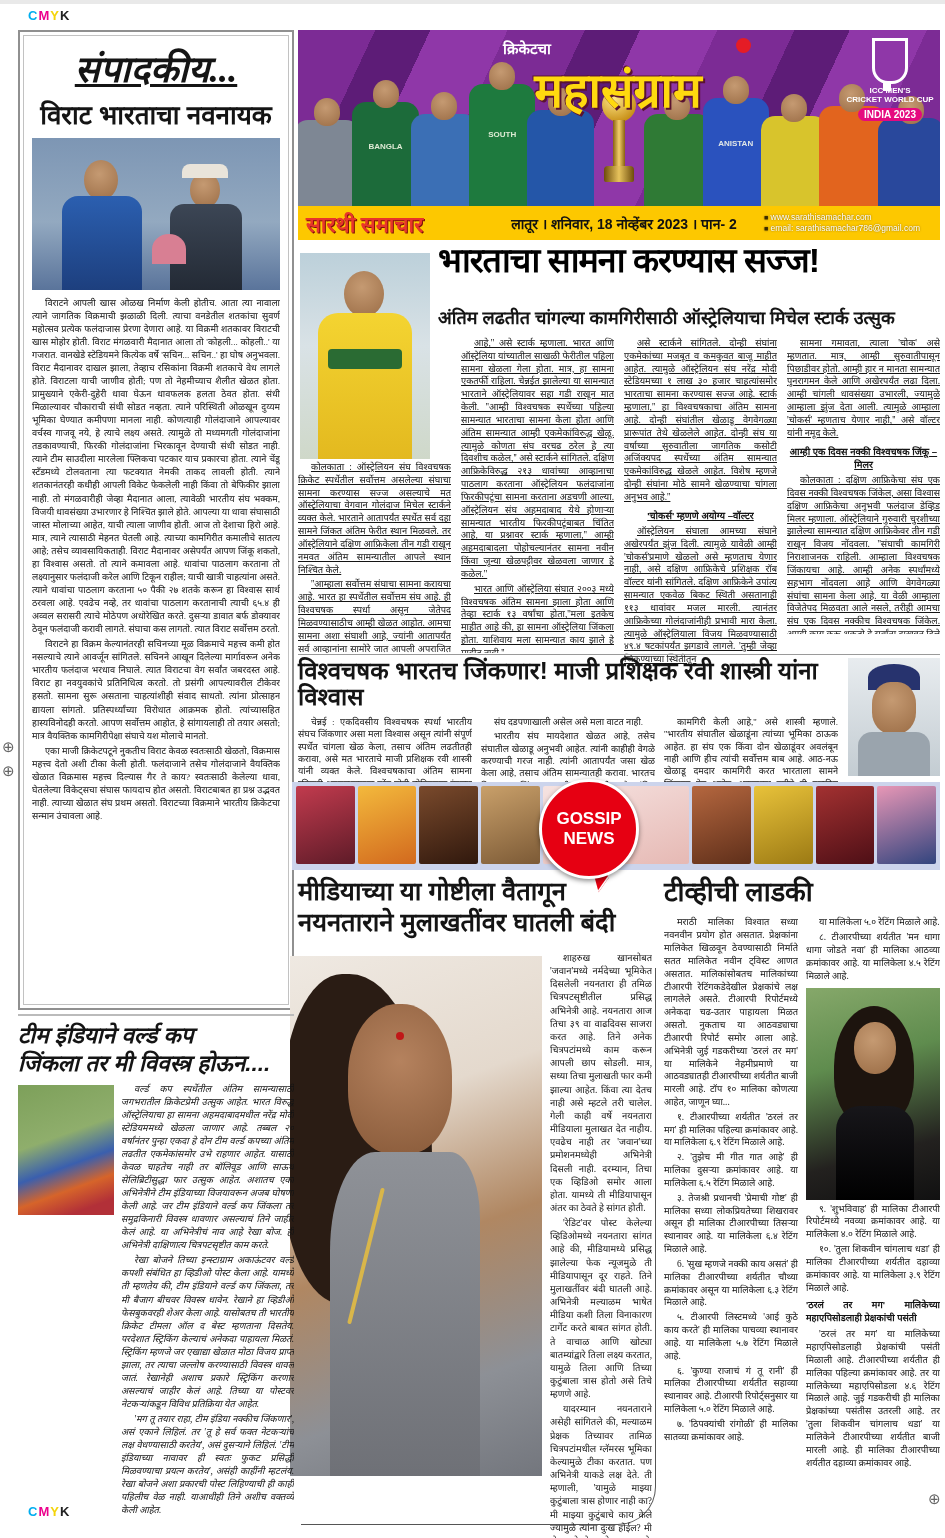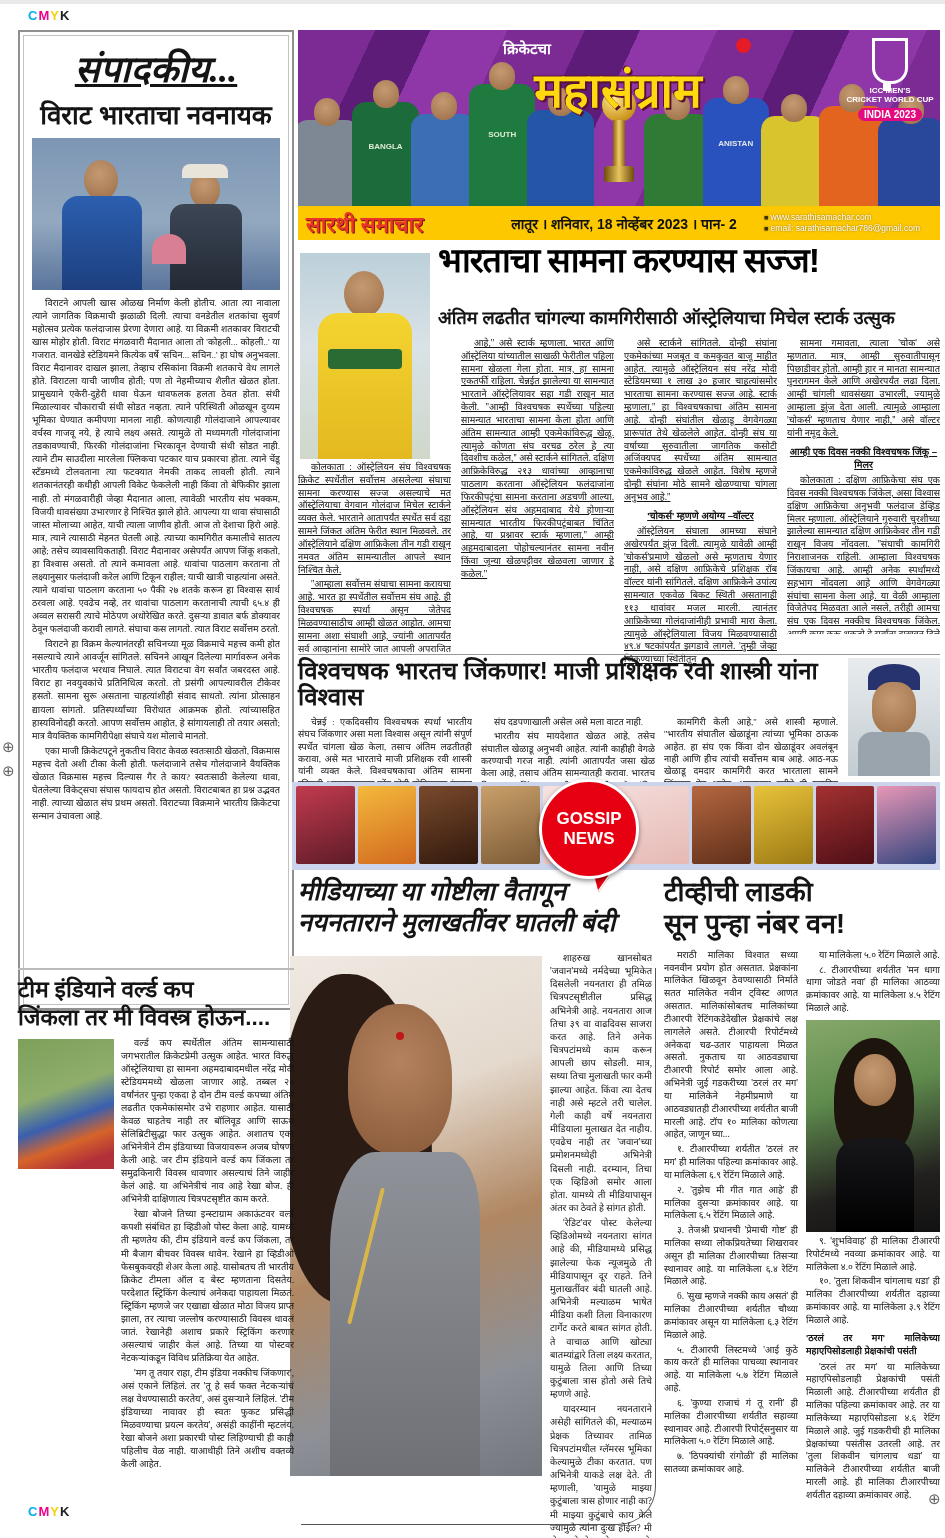--- a/index.html
+++ b/index.html
@@ -86,37 +86,37 @@
           display:flex;gap:3px;}
   .celeb{height:78px;border-radius:2px;}
   .gossip-badge{position:absolute;left:247px;top:-3px;width:94px;height:94px;border-radius:50%;background:#e60012;
                 border:3px solid #fff;box-shadow:0 2px 5px rgba(0,0,0,.45);display:flex;flex-direction:column;
                 justify-content:center;align-items:center;color:#fff;font-family:"Liberation Sans",sans-serif;
                 font-weight:900;font-size:17px;line-height:1.15;z-index:3;}
   .badge-tail{position:absolute;left:300px;top:86px;width:16px;height:16px;background:#e60012;
               transform:rotate(55deg) skew(20deg,20deg);z-index:2;border-right:2px solid #fff;}
   
   .naya{left:298px;top:872px;width:360px;height:658px;}
-  .naya-head{font-family:"Liberation Sans",sans-serif;font-weight:800;font-size:25.5px;line-height:1.2;font-style:italic;}
+  .naya-head{font-family:"Liberation Sans",sans-serif;font-weight:800;font-size:25.5px;line-height:1.2;}
   .naya-frame{position:absolute;right:2px;top:92px;width:354px;height:556px;border-right:1.5px solid #555;
               border-bottom:1.5px solid #555;border-bottom-right-radius:38px;pointer-events:none;}
   .naya-body{position:absolute;top:76px;width:354px;height:590px;font-size:9.4px;line-height:1.4;}
   .naya-photo{float:left;width:252px;height:520px;margin:4px 8px 0 -8px;
               background:linear-gradient(160deg,#efe9e2 0%,#e4d9cd 30%,#b08762 55%,#8d9096 80%,#73767d 100%);
               shape-outside:polygon(0 0,42% 0,70% 22%,96% 50%,100% 100%,0 100%);position:relative;overflow:hidden;}
   
   .tv{left:664px;top:872px;width:276px;height:658px;}
   .tv-head{text-align:left;font-family:"Liberation Sans",sans-serif;font-weight:800;font-size:27px;line-height:1.2;}
   .tv-cols{display:flex;gap:8px;margin-top:8px;height:574px;overflow:hidden;}
   .tv-col{width:134px;font-size:9.3px;line-height:1.38;text-align:justify;}
   .tv-photo{width:134px;height:212px;background:linear-gradient(165deg,#86a86a 0%,#5f8c4e 35%,#23211f 75%,#111 100%);
             margin:3px 0;position:relative;overflow:hidden;}
   .tv-sub{font-weight:bold;font-family:"Liberation Sans",sans-serif;font-size:9.4px;margin:3px 0;}
   
-  .rekha{left:18px;top:964px;width:276px;height:496px;}
+  .rekha{left:18px;top:1010px;width:276px;height:496px;font-style:italic;}
   .rekha-head{font-family:"Liberation Sans",sans-serif;font-weight:800;font-size:22.5px;line-height:1.25;margin-bottom:5px;}
   .rekha-body{font-size:9.3px;line-height:1.4;height:448px;}
   .rekha-photo{float:left;width:96px;height:130px;margin:2px 7px 2px 0;
                background:linear-gradient(160deg,#7da05a 0%,#8fae6c 40%,#3a5fae 60%,#d6642a 75%,#b23038 90%);}
   .sep-top{border-top:2px solid #bbb;}
   .skin{background:radial-gradient(circle at 45% 35%,#c59a72,#9a6c45);}
 </style>
 </head>
 <body>
 
@@ -228,20 +228,21 @@
     </div>
     <div class="abs main-sub">अंतिम लढतीत चांगल्या कामगिरीसाठी ऑस्ट्रेलियाचा मिचेल स्टार्क उत्सुक</div>
     <div class="abs main-head">भारताचा सामना करण्यास सज्ज!</div>
     <div class="abs main-cols">
       <div class="main-col pad-photo paras">
           <p>कोलकाता : ऑस्ट्रेलियन संघ विश्वचषक क्रिकेट स्पर्धेतील सर्वोत्तम असलेल्या संघाचा सामना करण्यास सज्ज असल्याचे मत ऑस्ट्रेलियाचा वेगवान गोलंदाज मिचेल स्टार्कने व्यक्त केले. भारताने आतापर्यंत स्पर्धेत सर्व दहा सामने जिंकत अंतिम फेरीत स्थान मिळवले. तर ऑस्ट्रेलियाने दक्षिण आफ्रिकेला तीन गडी राखून नमवत अंतिम सामन्यातील आपले स्थान निश्चित केले.</p>
           <p>''आम्हाला सर्वोत्तम संघाचा सामना करायचा आहे. भारत हा स्पर्धेतील सर्वोत्तम संघ आहे. ही विश्वचषक स्पर्धा असून जेतेपद मिळवण्यासाठीच आम्ही खेळत आहोत. आमचा सामना अशा संघाशी आहे, ज्यांनी आतापर्यंत सर्व आव्हानांना सामोरे जात आपली अपराजित लय कायम राखली</p>
         </div>
       <div class="main-col paras">
           <p>आहे,'' असे स्टार्क म्हणाला. भारत आणि ऑस्ट्रेलिया यांच्यातील साखळी फेरीतील पहिला सामना खेळला गेला होता. मात्र, हा सामना एकतर्फी राहिला. चेन्नईत झालेल्या या सामन्यात भारताने ऑस्ट्रेलियावर सहा गडी राखून मात केली. ''आम्ही विश्वचषक स्पर्धेच्या पहिल्या सामन्यात भारताचा सामना केला होता आणि अंतिम सामन्यात आम्ही एकमेकांविरुद्ध खेळू. त्यामुळे कोणता संघ वरचढ ठरेल हे त्या दिवशीच कळेल,'' असे स्टार्कने सांगितले. दक्षिण आफ्रिकेविरुद्ध २१३ धावांच्या आव्हानाचा पाठलाग करताना ऑस्ट्रेलियन फलंदाजांना फिरकीपटूंचा सामना करताना अडचणी आल्या. ऑस्ट्रेलियन संघ अहमदाबाद येथे होणाऱ्या सामन्यात भारतीय फिरकीपटूंबाबत चिंतित आहे, या प्रश्नावर स्टार्क म्हणाला,'' आम्ही अहमदाबादला पोहोचल्यानंतर सामना नवीन किंवा जुन्या खेळपट्टीवर खेळवला जाणार हे कळेल.''</p>
+          <p>भारत आणि ऑस्ट्रेलिया संघात २००३ मध्ये विश्वचषक अंतिम सामना झाला होता आणि तेव्हा स्टार्क १३ वर्षांचा होता,''मला इतकेच माहीत आहे की, हा सामना ऑस्ट्रेलिया जिंकला होता. याशिवाय मला सामन्यात काय झाले हे माहीत नाही,''</p>
         </div>
       <div class="main-col">
         <div class="paras">
             <p>असे स्टार्कने सांगितले. दोन्ही संघांना एकमेकांच्या मजबूत व कमकुवत बाजू माहीत आहेत. त्यामुळे ऑस्ट्रेलियन संघ नरेंद्र मोदी स्टेडियमच्या १ लाख ३० हजार चाहत्यांसमोर भारताचा सामना करण्यास सज्ज आहे. स्टार्क म्हणाला,'' हा विश्वचषकाचा अंतिम सामना आहे. दोन्ही संघांतील खेळाडू वेगवेगळ्या प्रारूपांत तेथे खेळलेले आहेत. दोन्ही संघ या वर्षाच्या सुरुवातीला जागतिक कसोटी अजिंक्यपद स्पर्धेच्या अंतिम सामन्यात एकमेकांविरुद्ध खेळले आहेत. विशेष म्हणजे दोन्ही संघांना मोठे सामने खेळण्याचा चांगला अनुभव आहे.''</p>
           </div>
         <div class="col-sub">'चोकर्स' म्हणणे अयोग्य –वॉल्टर</div>
         <div class="paras">
             <p>ऑस्ट्रेलियन संघाला आमच्या संघाने अखेरपर्यंत झुंज दिली. त्यामुळे यावेळी आम्ही 'चोकर्स'प्रमाणे खेळलो असे म्हणताच येणार नाही, असे दक्षिण आफ्रिकेचे प्रशिक्षक रॉब वॉल्टर यांनी सांगितले. दक्षिण आफ्रिकेने उपांत्य सामन्यात एकवेळ बिकट स्थिती असतानाही ११३ धावांवर मजल मारली. त्यानंतर आफ्रिकेच्या गोलंदाजांनीही प्रभावी मारा केला. त्यामुळे ऑस्ट्रेलियाला विजय मिळवण्यासाठी ४९.४ षटकांपर्यंत झगडावे लागले. 'तुम्ही जेव्हा जिंकण्याच्या स्थितीतून</p>
           </div>
       </div>
@@ -312,21 +313,20 @@
       <div class="paras" style="height:586px;">
           <p>शाहरुख खानसोबत 'जवान'मध्ये नर्मदेच्या भूमिकेत दिसलेली नयनतारा ही तमिळ चित्रपटसृष्टीतील प्रसिद्ध अभिनेत्री आहे. नयनतारा आज तिचा ३९ वा वाढदिवस साजरा करत आहे. तिने अनेक चित्रपटांमध्ये काम करून आपली छाप सोडली. मात्र, सध्या तिचा मुलाखती फार कमी झाल्या आहेत. किंवा त्या देतच नाही असे म्हटले तरी चालेल. गेली काही वर्षे नयनतारा मीडियाला मुलाखत देत नाहीय. एवढेच नाही तर 'जवान'च्या प्रमोशनमध्येही अभिनेत्री दिसली नाही. दरम्यान, तिचा एक व्हिडिओ समोर आला होता. यामध्ये ती मीडियापासून अंतर का ठेवते हे सांगत होती.</p>
           <p>'रेडिट'वर पोस्ट केलेल्या व्हिडिओमध्ये नयनतारा सांगत आहे की, मीडियामध्ये प्रसिद्ध झालेल्या फेक न्यूजमुळे ती मीडियापासून दूर राहते. तिने मुलाखतींवर बंदी घातली आहे. अभिनेत्री मल्याळम भाषेत मीडिया कशी तिला विनाकारण टार्गेट करते बाबत सांगत होती. ते वाचाळ आणि खोट्या बातम्यांद्वारे तिला लक्ष्य करतात, यामुळे तिला आणि तिच्या कुटुंबाला त्रास होतो असे तिचे म्हणणे आहे.</p>
           <p>यादरम्यान नयनताराने असेही सांगितले की, मल्याळम प्रेक्षक तिच्यावर तामिळ चित्रपटांमधील ग्लॅमरस भूमिका केल्यामुळे टीका करतात. पण अभिनेत्री याकडे लक्ष देते. ती म्हणाली, 'यामुळे माझ्या कुटुंबाला त्रास होणार नाही का? मी माझ्या कुटुंबाचे काय केले ज्यामुळे त्यांना दुःख होईल? मी जे करते ते माझे काम आहे. माझे दिग्दर्शक जे सांगतात ते मी करत आहे. याकडे कोणी बोट दाखवू शकत नाही. तू ग्लॅमरस भूमिका का करत आहेस, घरगुती भूमिका का करत नाहीस असे मला अनेकदा विचारतात. पण, तुम्हाला मला असे प्रश्न विचारण्याचा अधिकार नाही. आवडलं तर बघा आणि नसेल तर बघू नका. असे बरेच लोक आहेत ज्यांना पाहायला आवडते आणि ते मला देखील पसंत करतात. आपण टीका करू शकता आणि टीका करणे आवश्यक आहे. यावरही तिने भाष्य केले. तिने सोशल मीडियावर आणि प्रसारमाध्यमांमध्ये पसरलेल्या अफवांमुळे तिला खूप त्रास झाला आहे. अभिनेत्रीच्या नकारात्मक प्रतिसादावर आक्षेप नाही. पण जेव्हा लोक तिच्या चित्रपटांच्या निवडीबद्दल नाराज होते, आपल्याला कधी काय बोलायचे आणि कधी नाही हे माहीत आहे असे ती म्हणाली.</p>
         </div>
     </div>
   </div>
 
   <div class="abs tv">
     <div class="tv-head">टीव्हीची लाडकी</div>
-    <div class="tv-head">सून पुन्हा नंबर वन!</div>
     <div class="tv-cols">
       <div class="tv-col paras">
           <p>मराठी मालिका विश्वात सध्या नवनवीन प्रयोग होत असतात. प्रेक्षकांना मालिकेत खिळवून ठेवण्यासाठी निर्माते सतत मालिकेत नवीन ट्विस्ट आणत असतात. मालिकांसोबतच मालिकांच्या टीआरपी रेटिंगकडेदेखील प्रेक्षकांचे लक्ष लागलेले असते. टीआरपी रिपोर्टमध्ये अनेकदा चढ-उतार पाहायला मिळत असतो. नुकताच या आठवड्याचा टीआरपी रिपोर्ट समोर आला आहे. अभिनेत्री जुई गडकरीच्या 'ठरलं तर मग' या मालिकेने नेहमीप्रमाणे या आठवड्यातही टीआरपीच्या शर्यतीत बाजी मारली आहे. टॉप १० मालिका कोणत्या आहेत, जाणून घ्या...</p>
           <p>१. टीआरपीच्या शर्यतीत 'ठरलं तर मग' ही मालिका पहिल्या क्रमांकावर आहे. या मालिकेला ६.९ रेटिंग मिळाले आहे.</p>
           <p>२. 'तुझेच मी गीत गात आहे' ही मालिका दुसऱ्या क्रमांकावर आहे. या मालिकेला ६.५ रेटिंग मिळाले आहे.</p>
           <p>३. तेजश्री प्रधानची 'प्रेमाची गोष्ट' ही मालिका सध्या लोकप्रियतेच्या शिखरावर असून ही मालिका टीआरपीच्या तिसऱ्या स्थानावर आहे. या मालिकेला ६.४ रेटिंग मिळाले आहे.</p>
           <p>6. 'सुख म्हणजे नक्की काय असतं' ही मालिका टीआरपीच्या शर्यतीत चौथ्या क्रमांकावर असून या मालिकेला ६.३ रेटिंग मिळाले आहे.</p>
           <p>५. टीआरपी लिस्टमध्ये 'आई कुठे काय करते' ही मालिका पाचव्या स्थानावर आहे. या मालिकेला ५.७ रेटिंग मिळाले आहे.</p>
           <p>६. 'कुण्या राजाचं गं तू रानी' ही मालिका टीआरपीच्या शर्यतीत सहाव्या स्थानावर आहे. टीआरपी रिपोर्ट्सनुसार या मालिकेला ५.० रेटिंग मिळाले आहे.</p>
           <p>७. 'ठिपक्यांची रांगोळी' ही मालिका सातव्या क्रमांकावर आहे.</p>

